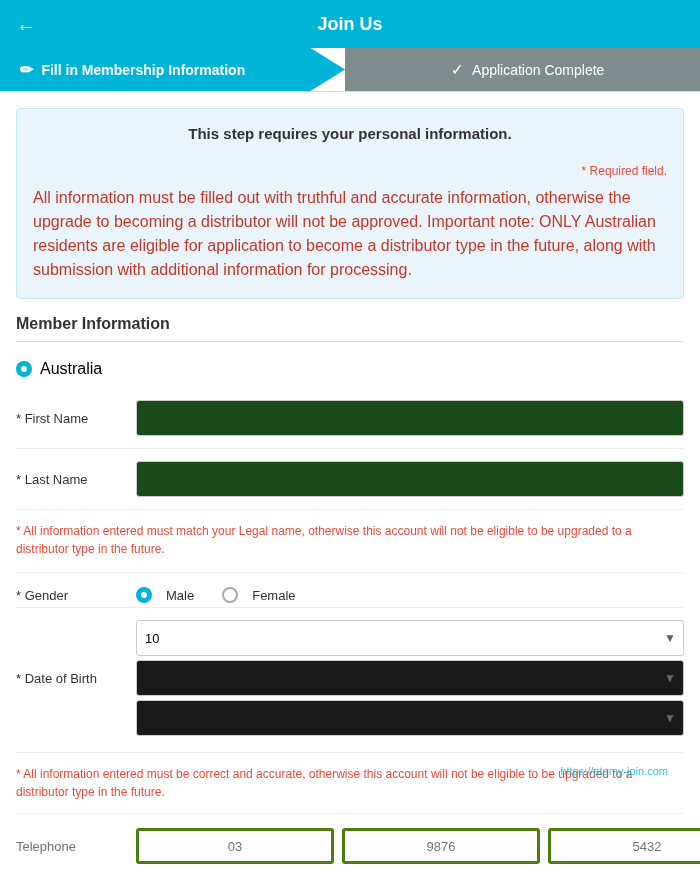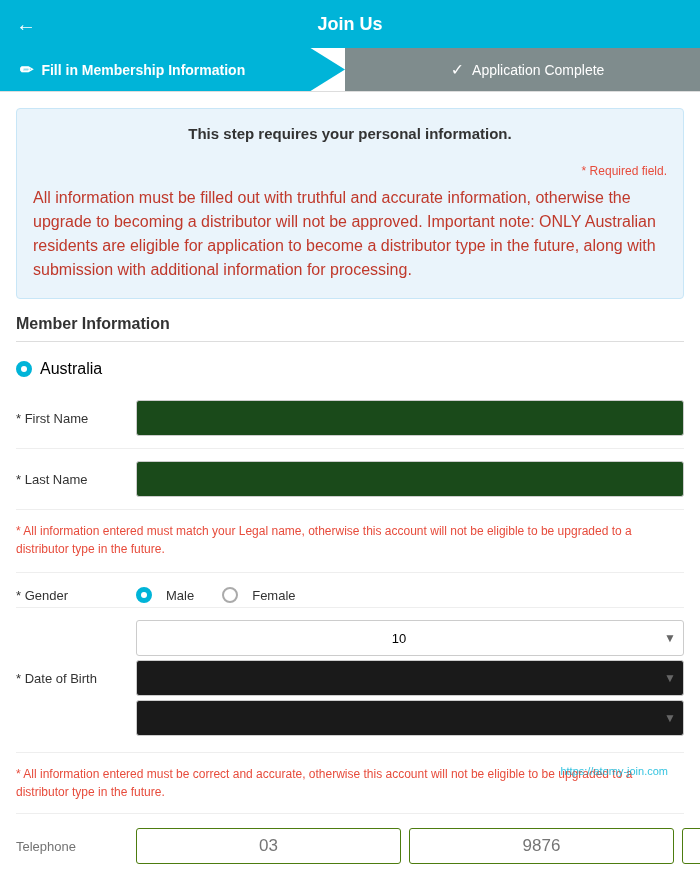--- a/index.html
+++ b/index.html
@@ -226,21 +226,20 @@
     .form-select {
       width: 100%;
       height: 36px;
       border: 1px solid #ccc;
       border-radius: 3px;
       padding: 0 30px 0 8px;
       font-size: 13px;
       background: #fff;
       appearance: none;
       cursor: pointer;
-      text-align: center;
     }
     .select-arrow {
       position: absolute;
       right: 8px;
       top: 50%;
       transform: translateY(-50%);
       color: #666;
       pointer-events: none;
       font-size: 12px;
     }
@@ -294,24 +293,24 @@
       flex-shrink: 0;
     }
     .tel-inputs {
       flex: 1;
       display: flex;
       gap: 8px;
     }
     .tel-input {
       flex: 1;
       height: 36px;
-      border: 1px solid #4d7c0f;
+      border: 3px solid #4d7c0f;
       border-radius: 3px;
-      padding: 0 21px;
-      font-size: 17px;
+      padding: 0 8px;
+      font-size: 13px;
       color: #999;
       text-align: center;
     }
   </style>
 </head>
 <body>
 
 <div class="header">
   <span class="header-back">←</span>
   <span class="header-title">Join Us</span>

